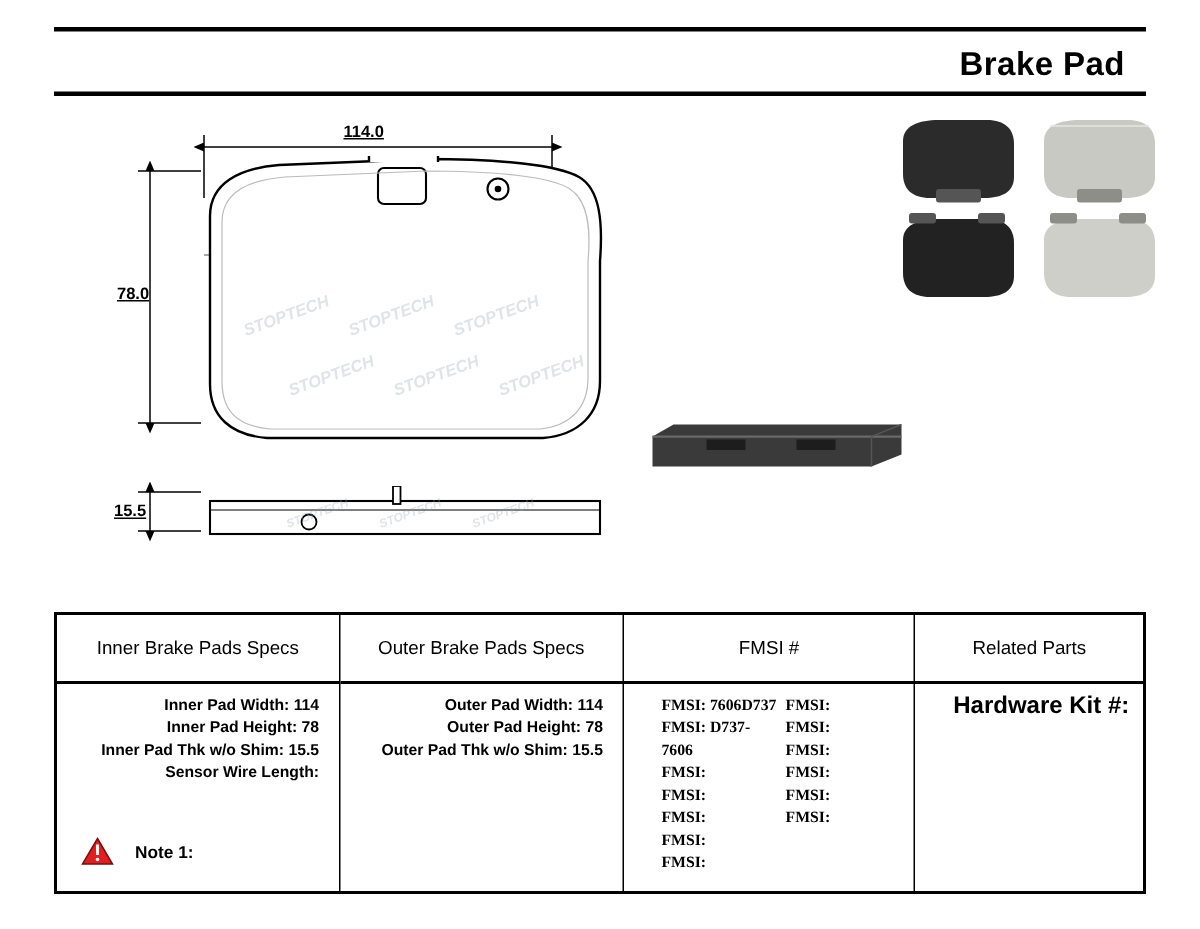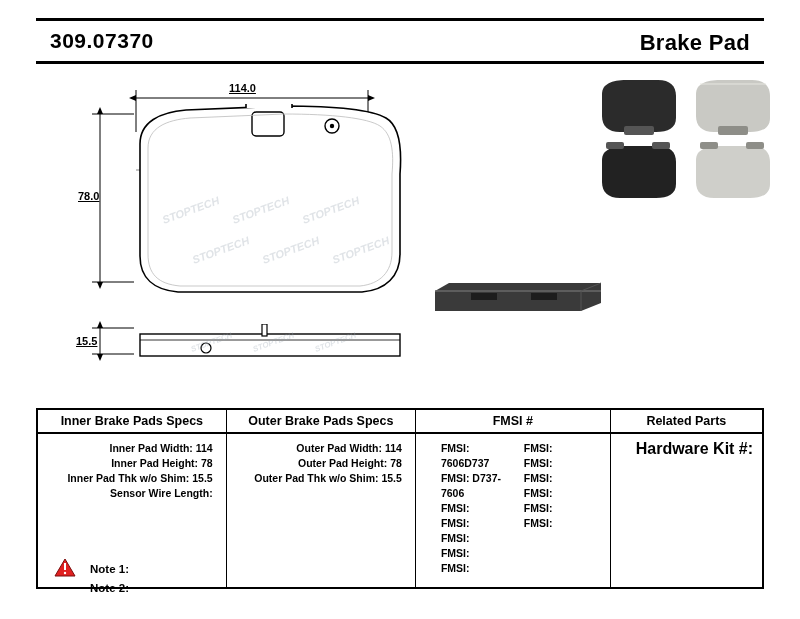--- a/index.html
+++ b/index.html
@@ -47,33 +47,33 @@
   .dim-height{left:42px;top:128px;}
   .dim-thk{left:40px;top:273px;}
 
   
   .specs{
     position:absolute;left:36px;top:408px;width:728px;
     border:2px solid #000;border-collapse:collapse;
   }
   .specs td,.specs th{border:1px solid #000;vertical-align:top;padding-left:15px;}
   .specs thead th{
-    background:#fff;font-size:12.5px;font-weight:bold;text-align:center;
-    padding:4px 4px;border-bottom:2px solid #000;
+    background:#fff;font-size:12.5px;font-weight:normal;text-align:center;
+    padding:15px 4px;border-bottom:2px solid #000;
   }
   .col-inner{width:182px;}
   .col-outer{width:182px;}
   .col-fmsi{width:208px;margin-left:30px;}
   .col-related{width:156px;}
   .cellbody{padding:6px 6px 10px 6px;font-size:10.5px;}
   .spec-line{
     text-align:right;padding-right:6px;font-weight:bold;
     line-height:15px;white-space:nowrap;
   }
-  .fmsi-grid{display:flex;}
+  .fmsi-grid{display:flex;font-family:Liberation Serif, serif;}
   .fmsi-col{flex:1;}
   .fmsi-line{font-weight:bold;font-size:10.5px;line-height:15px;padding-left:4px;}
   .related-line{font-weight:bold;font-size:16px;line-height:15px;padding-left:4px;}
 
   
   .notes{position:absolute;left:48px;top:556px;width:300px;}
   .note-row{display:flex;align-items:flex-end;height:19px;}
   .note-label{font-size:11.5px;font-weight:bold;margin-left:42px;}
   .warn-icon{position:absolute;left:6px;top:2px;}
 
@@ -82,21 +82,20 @@
   .photo-strip{position:absolute;left:395px;top:215px;width:175px;height:40px;}
 
   svg{display:block;}
 </style>
 </head>
 <body>
 
 <div class="sheet">
 
   <div class="header">
-    <div class="part-number">309.07370</div>
     <div class="doc-title">Brake Pad</div>
   </div>
 
   <div class="drawing">
 
     <div class="dim dim-width">114.0</div>
     <div class="dim dim-height">78.0</div>
     <div class="dim dim-thk">15.5</div>
 
     <svg width="728" height="330" style="position:absolute;left:0;top:0;">
@@ -281,18 +280,15 @@
 
   <div class="notes">
     <svg class="warn-icon" width="22" height="20" viewBox="0 0 22 20">
       <path d="M11,1 L21,18 L1,18 Z" fill="#e02020" stroke="#7a0d0d" stroke-width="1"></path>
       <path d="M11,5 L11,12" stroke="#fff" stroke-width="2"></path>
       <circle cx="11" cy="15" r="1.2" fill="#fff"></circle>
     </svg>
     <div class="note-row">
       <span class="note-label">Note 1:</span>
     </div>
-    <div class="note-row">
-      <span class="note-label">Note 2:</span>
-    </div>
   </div>
 
 </div>
 
 </body></html>

